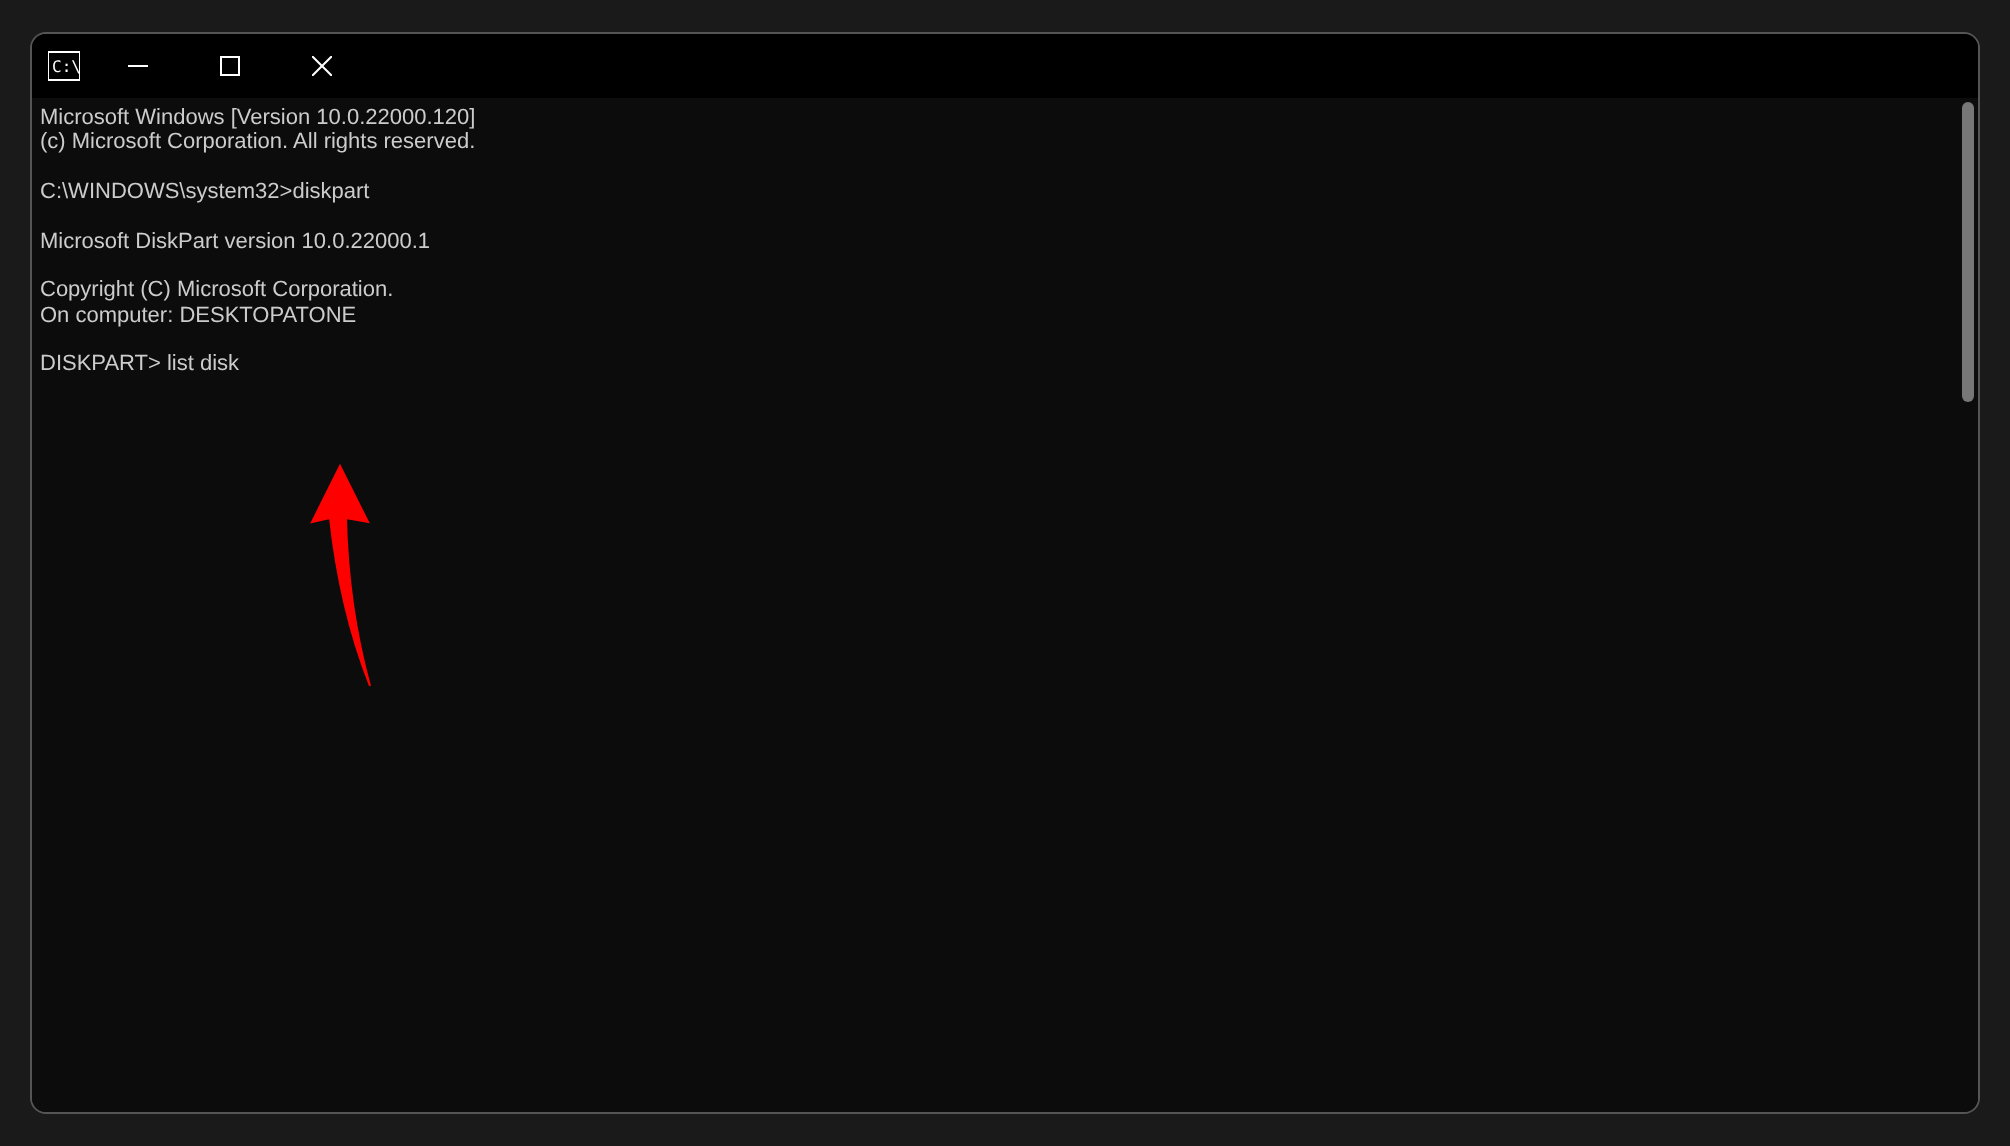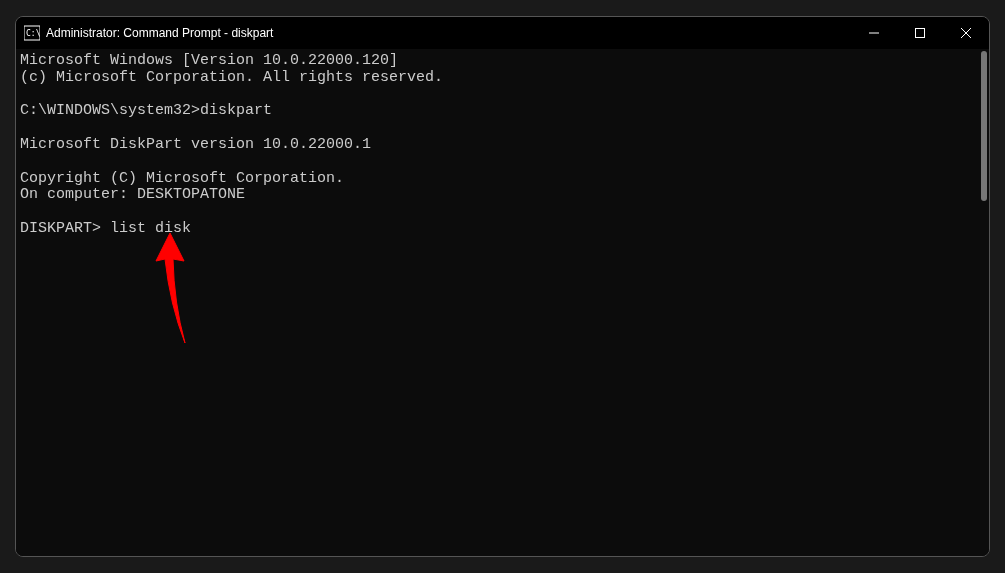--- a/index.html
+++ b/index.html
@@ -68,22 +68,22 @@
       cursor: pointer;
     }
     .ctrl-btn svg {
       width: 10px;
       height: 10px;
     }
     .terminal {
       flex: 1;
       background: #0c0c0c;
       padding: 4px 4px;
-      font-family: Liberation Mono, monospace;
-      font-size: 15px;
+      font-family: Liberation Sans, sans-serif;
+      font-size: 11px;
       color: #cccccc;
       line-height: 1.12;
       white-space: pre;
       position: relative;
       overflow: hidden;
     }
     .scrollbar {
       position: absolute;
       right: 2px;
       top: 34px;
@@ -104,21 +104,20 @@
 <body>
 
 <div class="window">
   <div class="titlebar">
     <div class="app-icon">
       <svg viewBox="0 0 16 16">
         <rect x="0" y="1" width="16" height="14" fill="none" stroke="#fff" stroke-width="1"></rect>
         <text x="2" y="11" font-size="8" fill="#fff" font-family="monospace">C:\</text>
       </svg>
     </div>
-    <div class="title-text">Administrator: Command Prompt - diskpart</div>
     <div class="window-controls">
       <div class="ctrl-btn">
         <svg viewBox="0 0 10 10">
             <line x1="0" y1="5" x2="10" y2="5" stroke="#fff" stroke-width="1"></line>
           </svg>
       </div>
       <div class="ctrl-btn">
         <svg viewBox="0 0 10 10">
             <rect x="0.5" y="0.5" width="9" height="9" fill="none" stroke="#fff" stroke-width="1"></rect>
           </svg>

